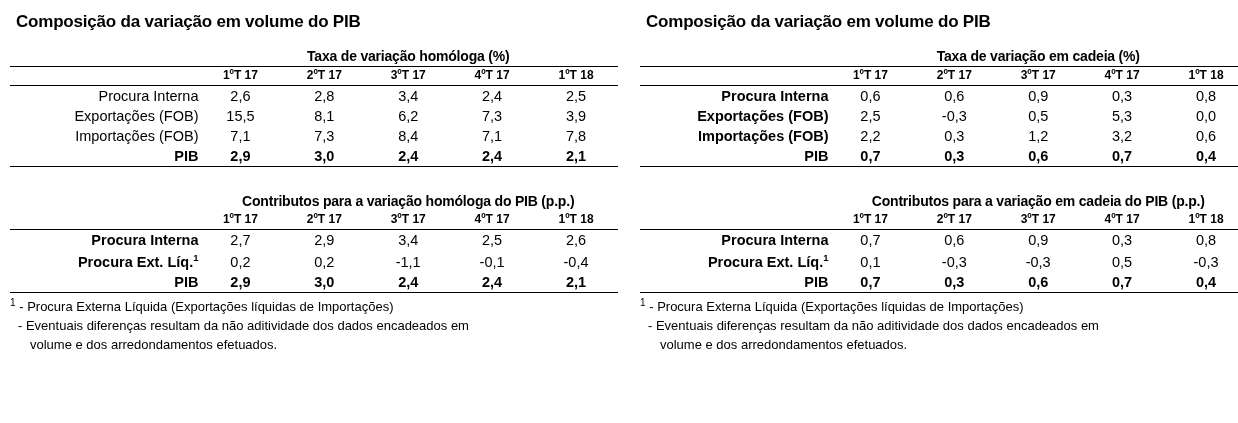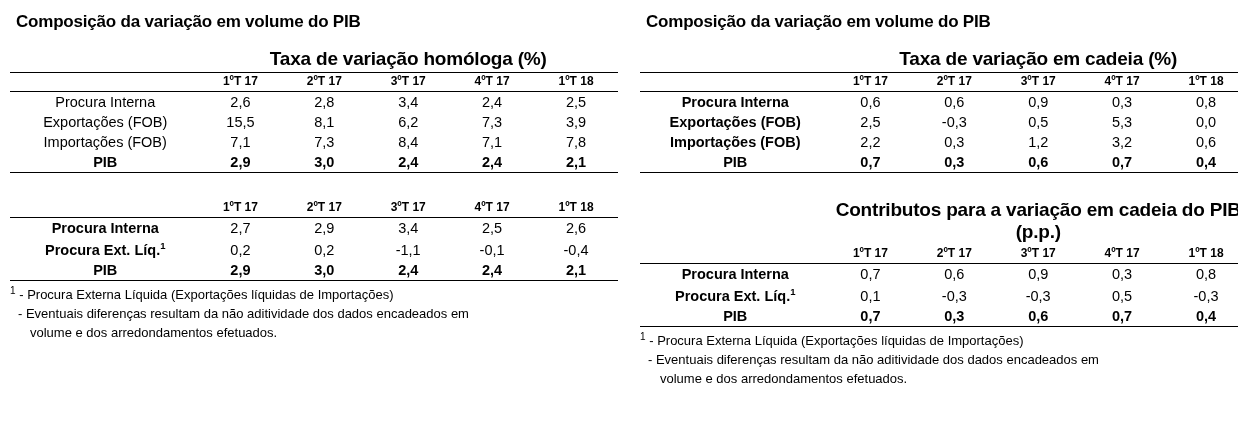--- a/index.html
+++ b/index.html
@@ -41,35 +41,35 @@
     font-size: 14.5px;
   }
   table.tbl td, table.tbl th {
     padding: 0;
     vertical-align: bottom;
   }
 
   .span-head {
     text-align: center;
     font-weight: bold;
-    font-size: 19px;
+    font-size: 14px;
     padding-bottom: 2px !important;
     letter-spacing: -0.2px;
   }
   .rule-bot td, .rule-bot th { border-bottom: 1.6px solid #000; }
   .rule-thin td, .rule-thin th { border-bottom: 1px solid #000; }
 
   .colhead {
     text-align: center;
     font-weight: bold;
     font-size: 12px;
     padding: 1px 0 3px 0 !important;
   }
   .rowlabel {
-    text-align: center;
+    text-align: right;
     font-size: 14.5px;
     padding: 2px 0 2px 2px !important;
     white-space: nowrap;
   }
   .rowlabel.bold { font-weight: bold; }
   .val {
     text-align: center;
     font-size: 14.5px;
     padding: 2px 0 2px 0 !important;
   }
@@ -170,20 +170,24 @@
     <table class="tbl">
       <colgroup>
         <col class="col-label">
           <col class="col-v">
           <col class="col-v">
           <col class="col-v">
           <col class="col-v">
           <col class="col-v">
       </colgroup>
       <tbody>
+        <tr>
+          <td></td>
+          <td class="span-head" colspan="5">Contributos para a variação homóloga do PIB (p.p.)</td>
+        </tr>
         <tr class="rule-bot">
           <td></td>
           <td class="colhead">1ºT 17</td>
           <td class="colhead">2ºT 17</td>
           <td class="colhead">3ºT 17</td>
           <td class="colhead">4ºT 17</td>
           <td class="colhead">1ºT 18</td>
         </tr>
         <tr>
           <td class="rowlabel bold">Procura Interna</td>

